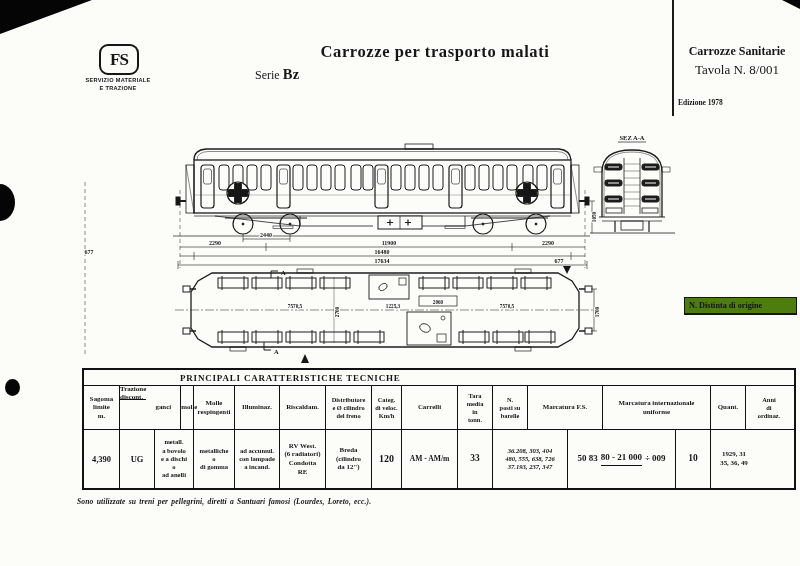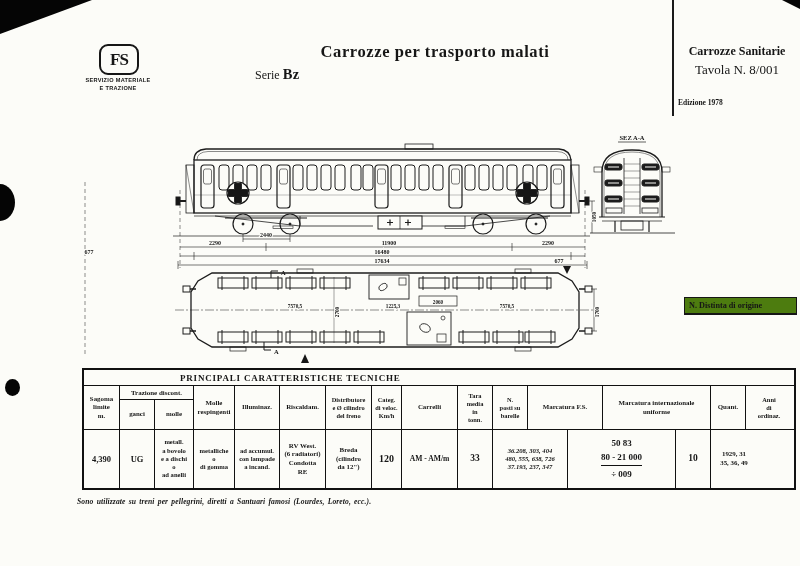--- a/index.html
+++ b/index.html
@@ -42,31 +42,31 @@
     padding-left:96px;font-size:9px;font-weight:bold;letter-spacing:.8px;}
   .t-head{display:flex;height:44px;border-bottom:1.4px solid #111;}
   .t-row{display:flex;height:58px;}
   .cell{border-right:1.2px solid #111;display:flex;flex-direction:column;align-items:center;
     justify-content:center;text-align:center;font-size:6.9px;font-weight:600;line-height:1.25;
     overflow:hidden;}
   .cell:last-child{border-right:none;}
   .cw1{width:36px}.cw2{width:35px}.cw3{width:39px}.cw4{width:41px}.cw5{width:45px}
   .cw6{width:46px}.cw7{width:46px}.cw8{width:30px}.cw9{width:56px}.cw10{width:35px}
   .cw11{width:35px}.cw12{width:75px}.cw13{width:108px}.cw14{width:35px}.cw15{width:46px}
-  .grp{width:74px;display:flex;flex-direction:column;border-right:1.2px solid #111;}
+  .grp{width:74px;display:flex;flex-direction:row;border-right:1.2px solid #111;}
   .grp .glabel{height:14px;border-bottom:1px solid #111;display:flex;align-items:center;
     justify-content:center;font-size:7px;font-weight:600;}
   .grp .gsub{flex:1;display:flex;}
   .grp .gsub .cell{height:100%;}
   .fs-num{font-size:8.5px;}
   .fs-big{font-size:9.5px;}
   .fs-120{font-size:10px;font-weight:bold;font-family:Liberation Serif, serif;}
   .fs-small{font-size:6.6px;}
   .marc-fs{font-style:italic;font-size:6.6px;}
-  .marc-int{font-size:9px;font-weight:bold;display:flex;flex-direction:column;align-items:center;
+  .marc-int{font-size:9px;font-weight:bold;display:flex;flex-direction:row;align-items:center;
     justify-content:center;gap:3px;white-space:nowrap;}
   .marc-int .und{border-bottom:1.6px solid #111;padding-bottom:1px;}
   
   .footnote{left:77px;top:497px;width:330px;font-size:7.6px;font-style:italic;font-weight:600;
     letter-spacing:.1px;word-spacing:1.2px;}
   
   svg{position:absolute;left:75px;top:120px;}
   svg text{font-family:"Liberation Serif",serif;}
   .dim{font-size:6px;fill:#161616;text-anchor:middle;paint-order:stroke;stroke:#fcfcf8;stroke-width:2.2px;font-weight:600;}
   .dimsm{font-size:5.2px;fill:#161616;text-anchor:middle;paint-order:stroke;stroke:#fcfcf8;stroke-width:2px;font-weight:600;}

